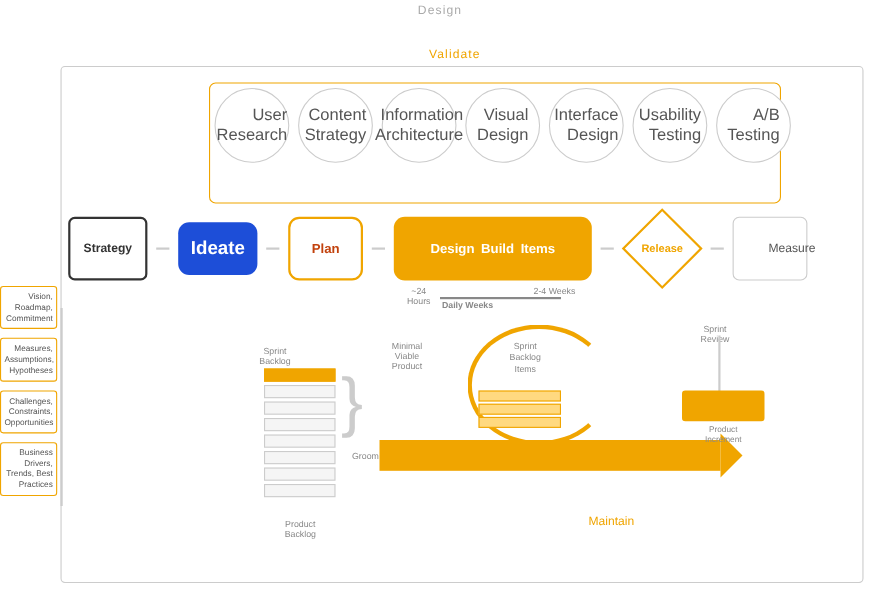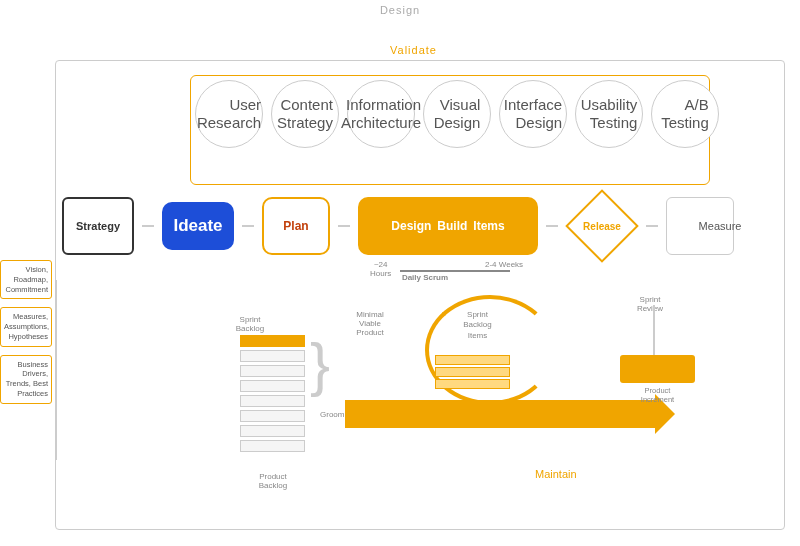--- a/index.html
+++ b/index.html
@@ -504,20 +504,21 @@
     <div class="circle-item">Information<br>Architecture</div>
     <div class="circle-item">Visual<br>Design</div>
     <div class="circle-item">Interface<br>Design</div>
     <div class="circle-item">Usability<br>Testing</div>
     <div class="circle-item">A/B<br>Testing</div>
   </div>
 
   <div class="left-labels">
     <div class="left-label-item">Vision,<br>Roadmap,<br>Commitment</div>
     <div class="left-label-item">Measures,<br>Assumptions,<br>Hypotheses</div>
+    <div class="left-label-item">Challenges,<br>Constraints,<br>Opportunities</div>
     <div class="left-label-item">Business<br>Drivers,<br>Trends, Best<br>Practices</div>
   </div>
 
   <div class="process-row-container">
 
     <div class="strategy-box">
       <span>Strategy</span>
     </div>
 
     <div class="connector-line"></div>
@@ -552,21 +553,21 @@
     <div class="measure-box">
       <span>Measure</span>
     </div>
   </div>
 
   <div class="sprint-area">
 
     <div class="hours-label">~24<br>Hours</div>
 
     <div class="daily-scrum-label">Daily
-Scrum</div>
+Weeks</div>
 
     <div class="top-arrow"></div>
 
     <div class="weeks-label">2-4 Weeks</div>
 
     <div class="sprint-backlog-label">Sprint<br>Backlog</div>
 
     <div class="backlog-stack">
       <div class="backlog-item orange"></div>
       <div class="backlog-item"></div>

